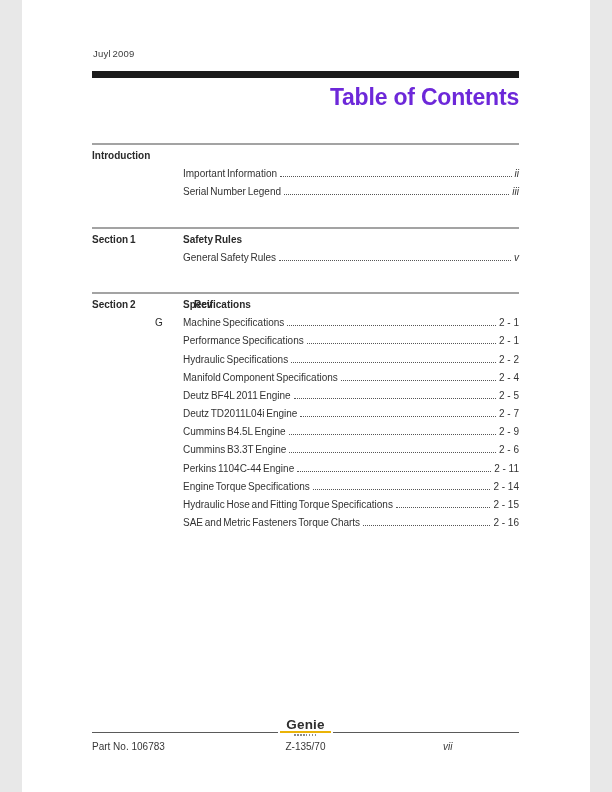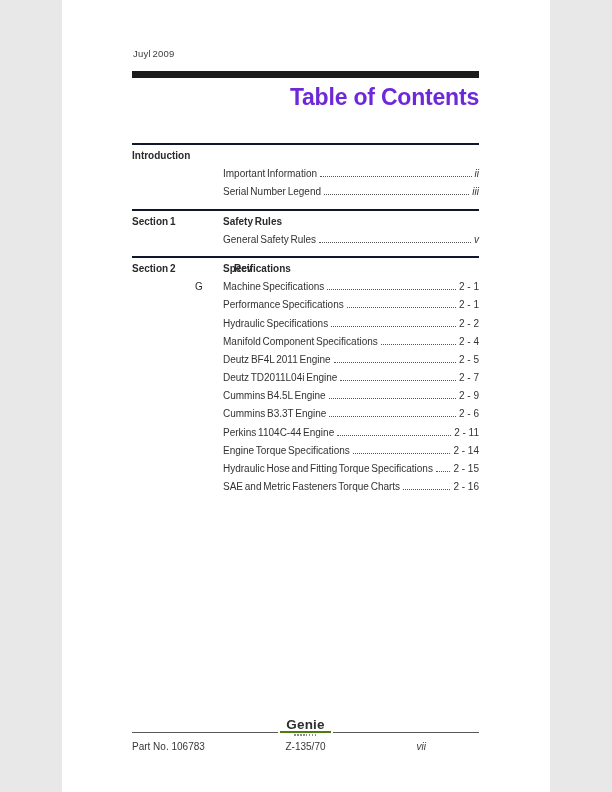--- a/index.html
+++ b/index.html
@@ -1,39 +1,39 @@
 <!DOCTYPE html>
 <html><head>
 <meta charset="utf-8">
 <style>
   html,body{margin:0;padding:0;background:#e8e8e8;}
   .page{
     position:relative;
-    width:488px;height:792px;
+    width:568px;height:792px;
     background:#ffffff;
     margin:0 auto;
     font-family:"Liberation Sans","DejaVu Sans",sans-serif;
     color:#323232;
     overflow:hidden;
   }
   .date{
     position:absolute;left:71px;top:48px;
     font-size:9.5px;color:#3c3c3c;letter-spacing:0.2px;word-spacing:-1px;
   }
   .bar{
     position:absolute;left:70px;right:71px;top:71px;height:7px;
     background:#1b1b1b;
   }
   .title{
     position:absolute;right:71px;top:84px;
     font-size:23px;font-weight:bold;color:#6d28d9;
     letter-spacing:-0.2px;white-space:nowrap;
   }
   .toc{position:absolute;left:70px;right:71px;top:143px;font-size:10px;}
-  .toc-section{border-top:2px solid #0f172a;padding:5px 0 4px;}
+  .toc-section{border-top:2px solid #a3a3a3;padding:5px 0 22px;}
   .row{
     display:grid;grid-template-columns:60px 31px 1fr;
     align-items:baseline;height:18.2px;
   }
   .c1{font-weight:bold;color:#2a2a2a;word-spacing:-1px;}
   .c2{color:#2a2a2a;}
   .c2.hd{font-weight:bold;margin-left:42px;}
   .c2.rev{padding-left:3px;}
   .c3{display:flex;align-items:baseline;min-width:0;}
   .c3.hd{font-weight:bold;color:#2a2a2a;word-spacing:-1px;}
@@ -44,21 +44,21 @@
     min-width:10px;
   }
   .pg{white-space:nowrap;color:#333;}
   .pg[data-style="italic"]{font-style:italic;}
   .footer{position:absolute;left:70px;right:71px;top:720px;font-size:10px;}
   .f-line{display:flex;align-items:flex-end;height:16px;}
   .f-seg{flex:1;border-bottom:1.2px solid #5a5a5a;margin-bottom:3px;}
   .f-logo{display:flex;flex-direction:column;align-items:center;padding:0 2px;}
   .f-logo-text{
     font-size:13.5px;font-weight:bold;color:#2e2e2e;
-    letter-spacing:0.2px;border-bottom:2px solid #4d7c0f;
+    letter-spacing:0.2px;border-bottom:2px solid #eab308;
     padding:0 6px 0;line-height:13px;
   }
   .f-tagline{
     width:24px;height:2px;margin-top:1.5px;
     background:repeating-linear-gradient(90deg,#8a8a8a 0 1.5px,transparent 1.5px 3px);
   }
   .f-text{display:flex;margin-top:5px;color:#373737;}
   .f-left{flex:1;text-align:left;}
   .f-center{flex:1;text-align:center;}
   .f-right{flex:1;text-align:center;font-style:italic;}

